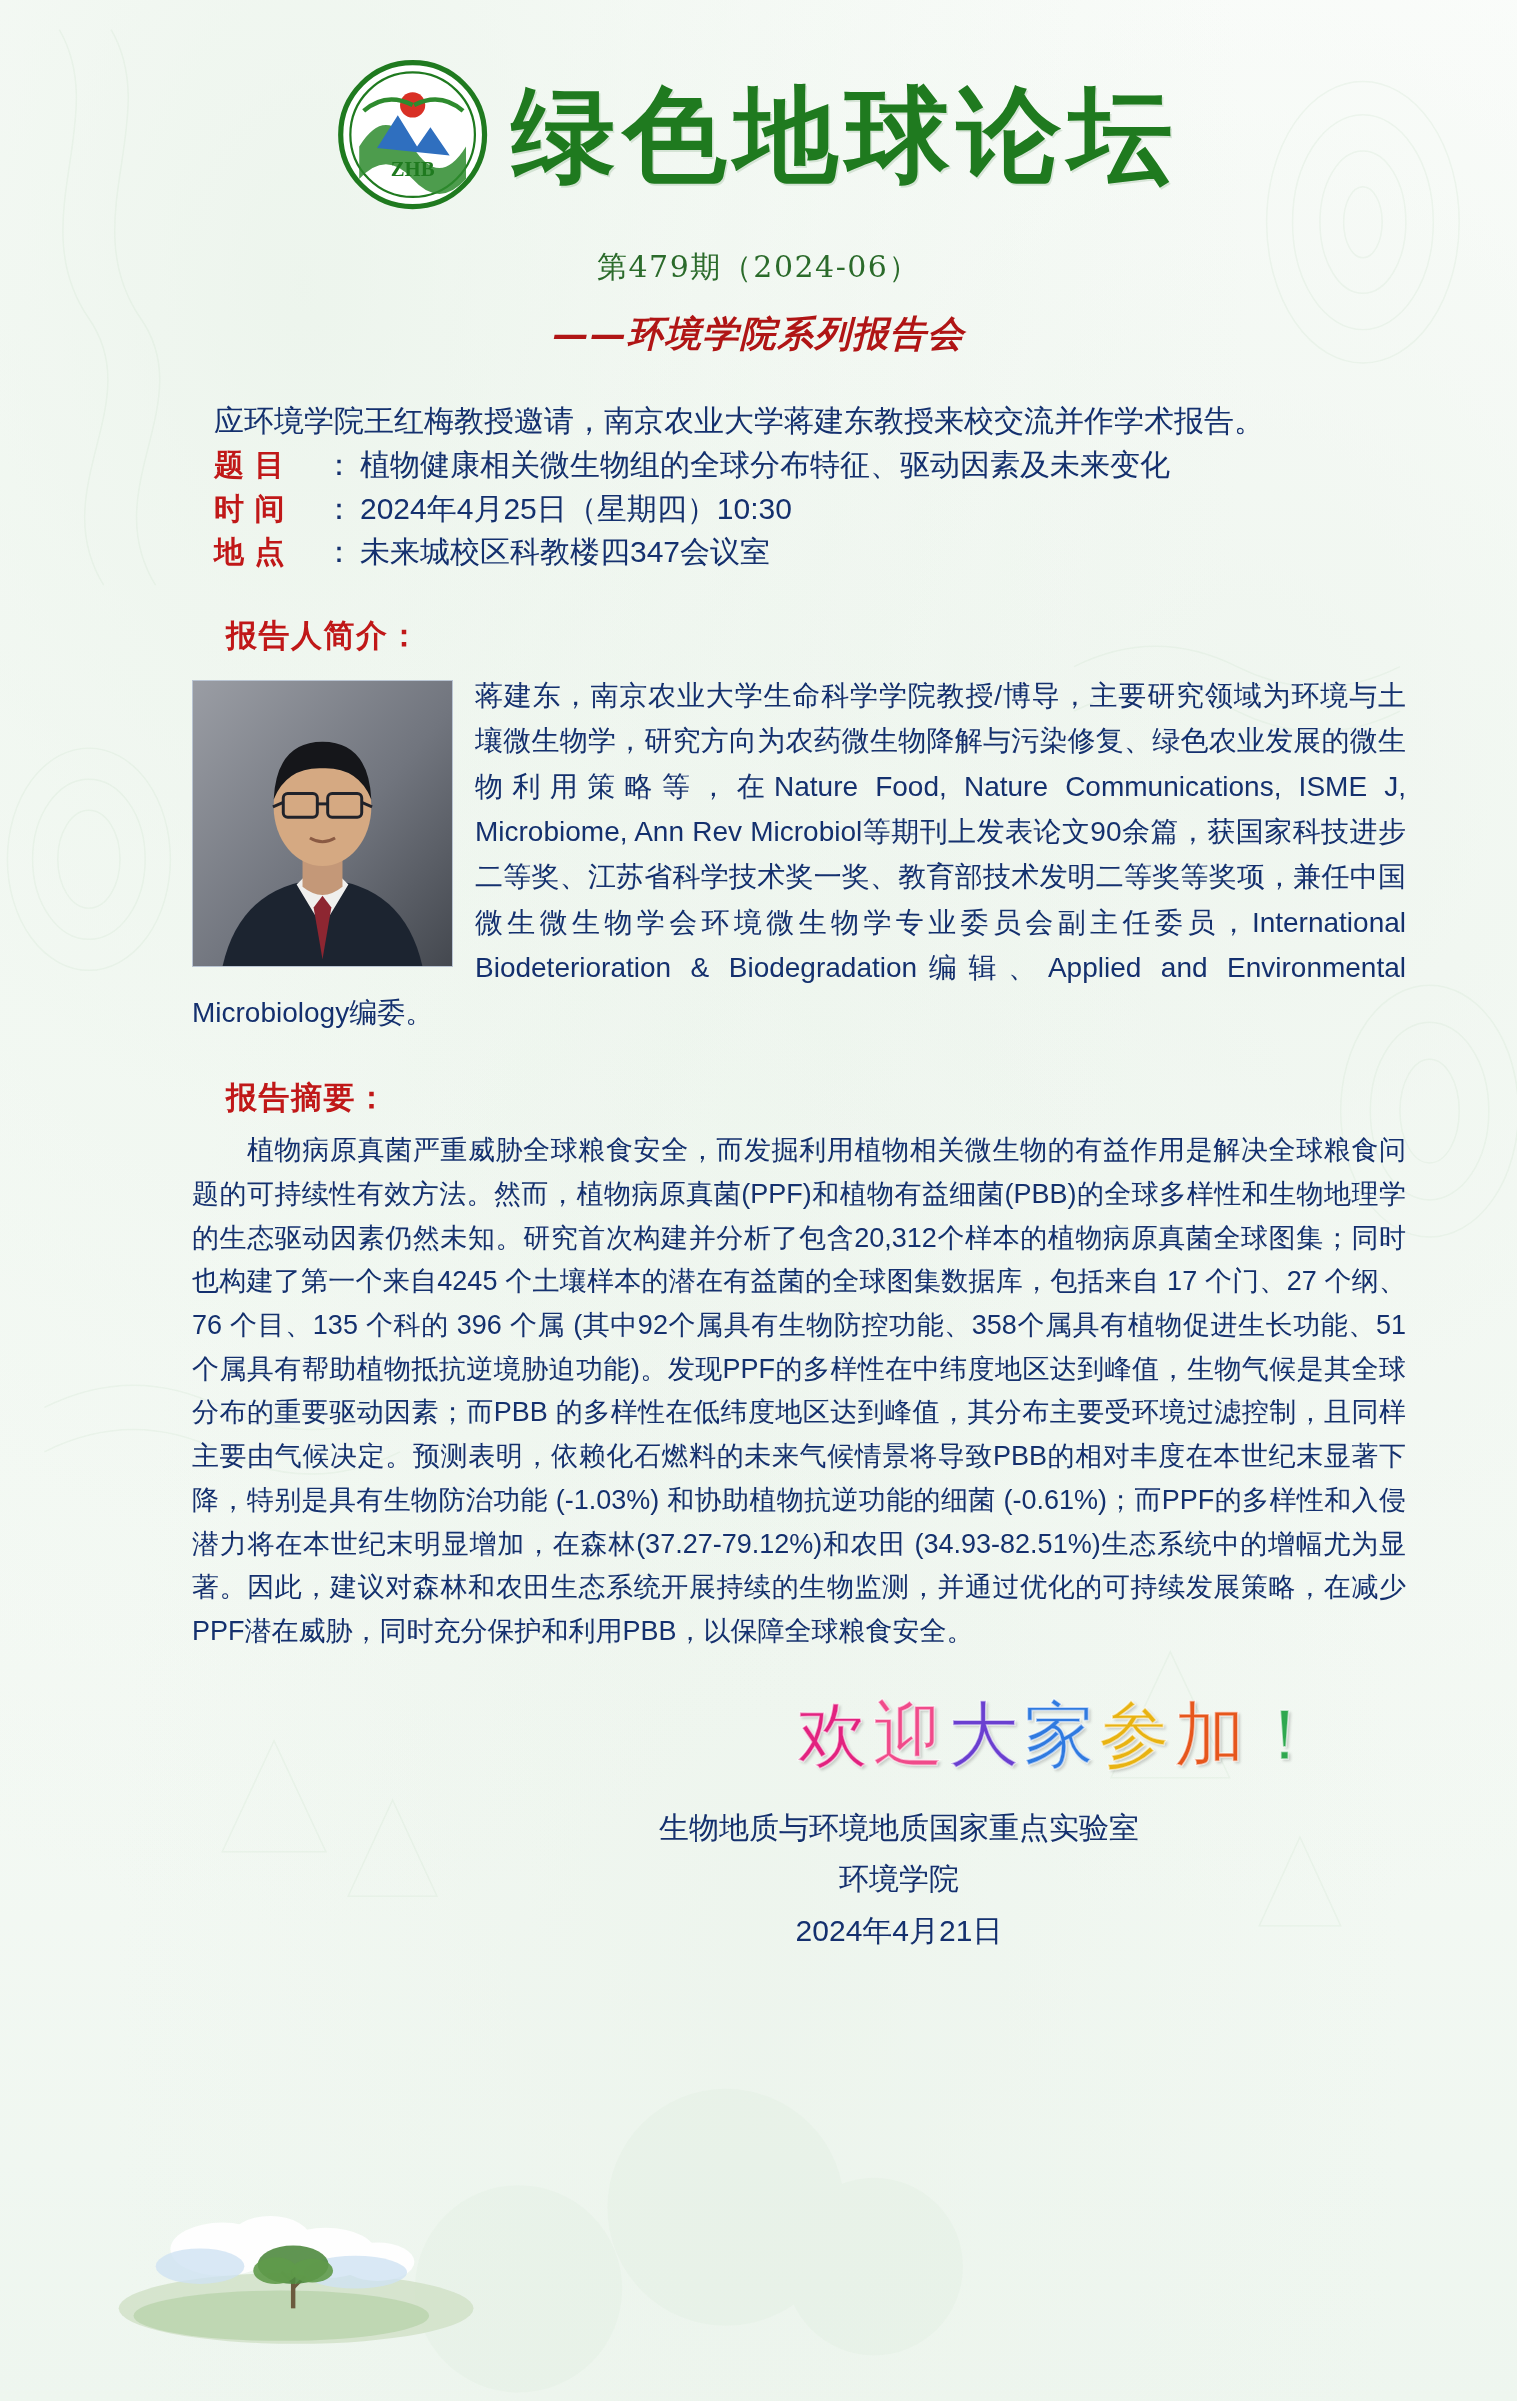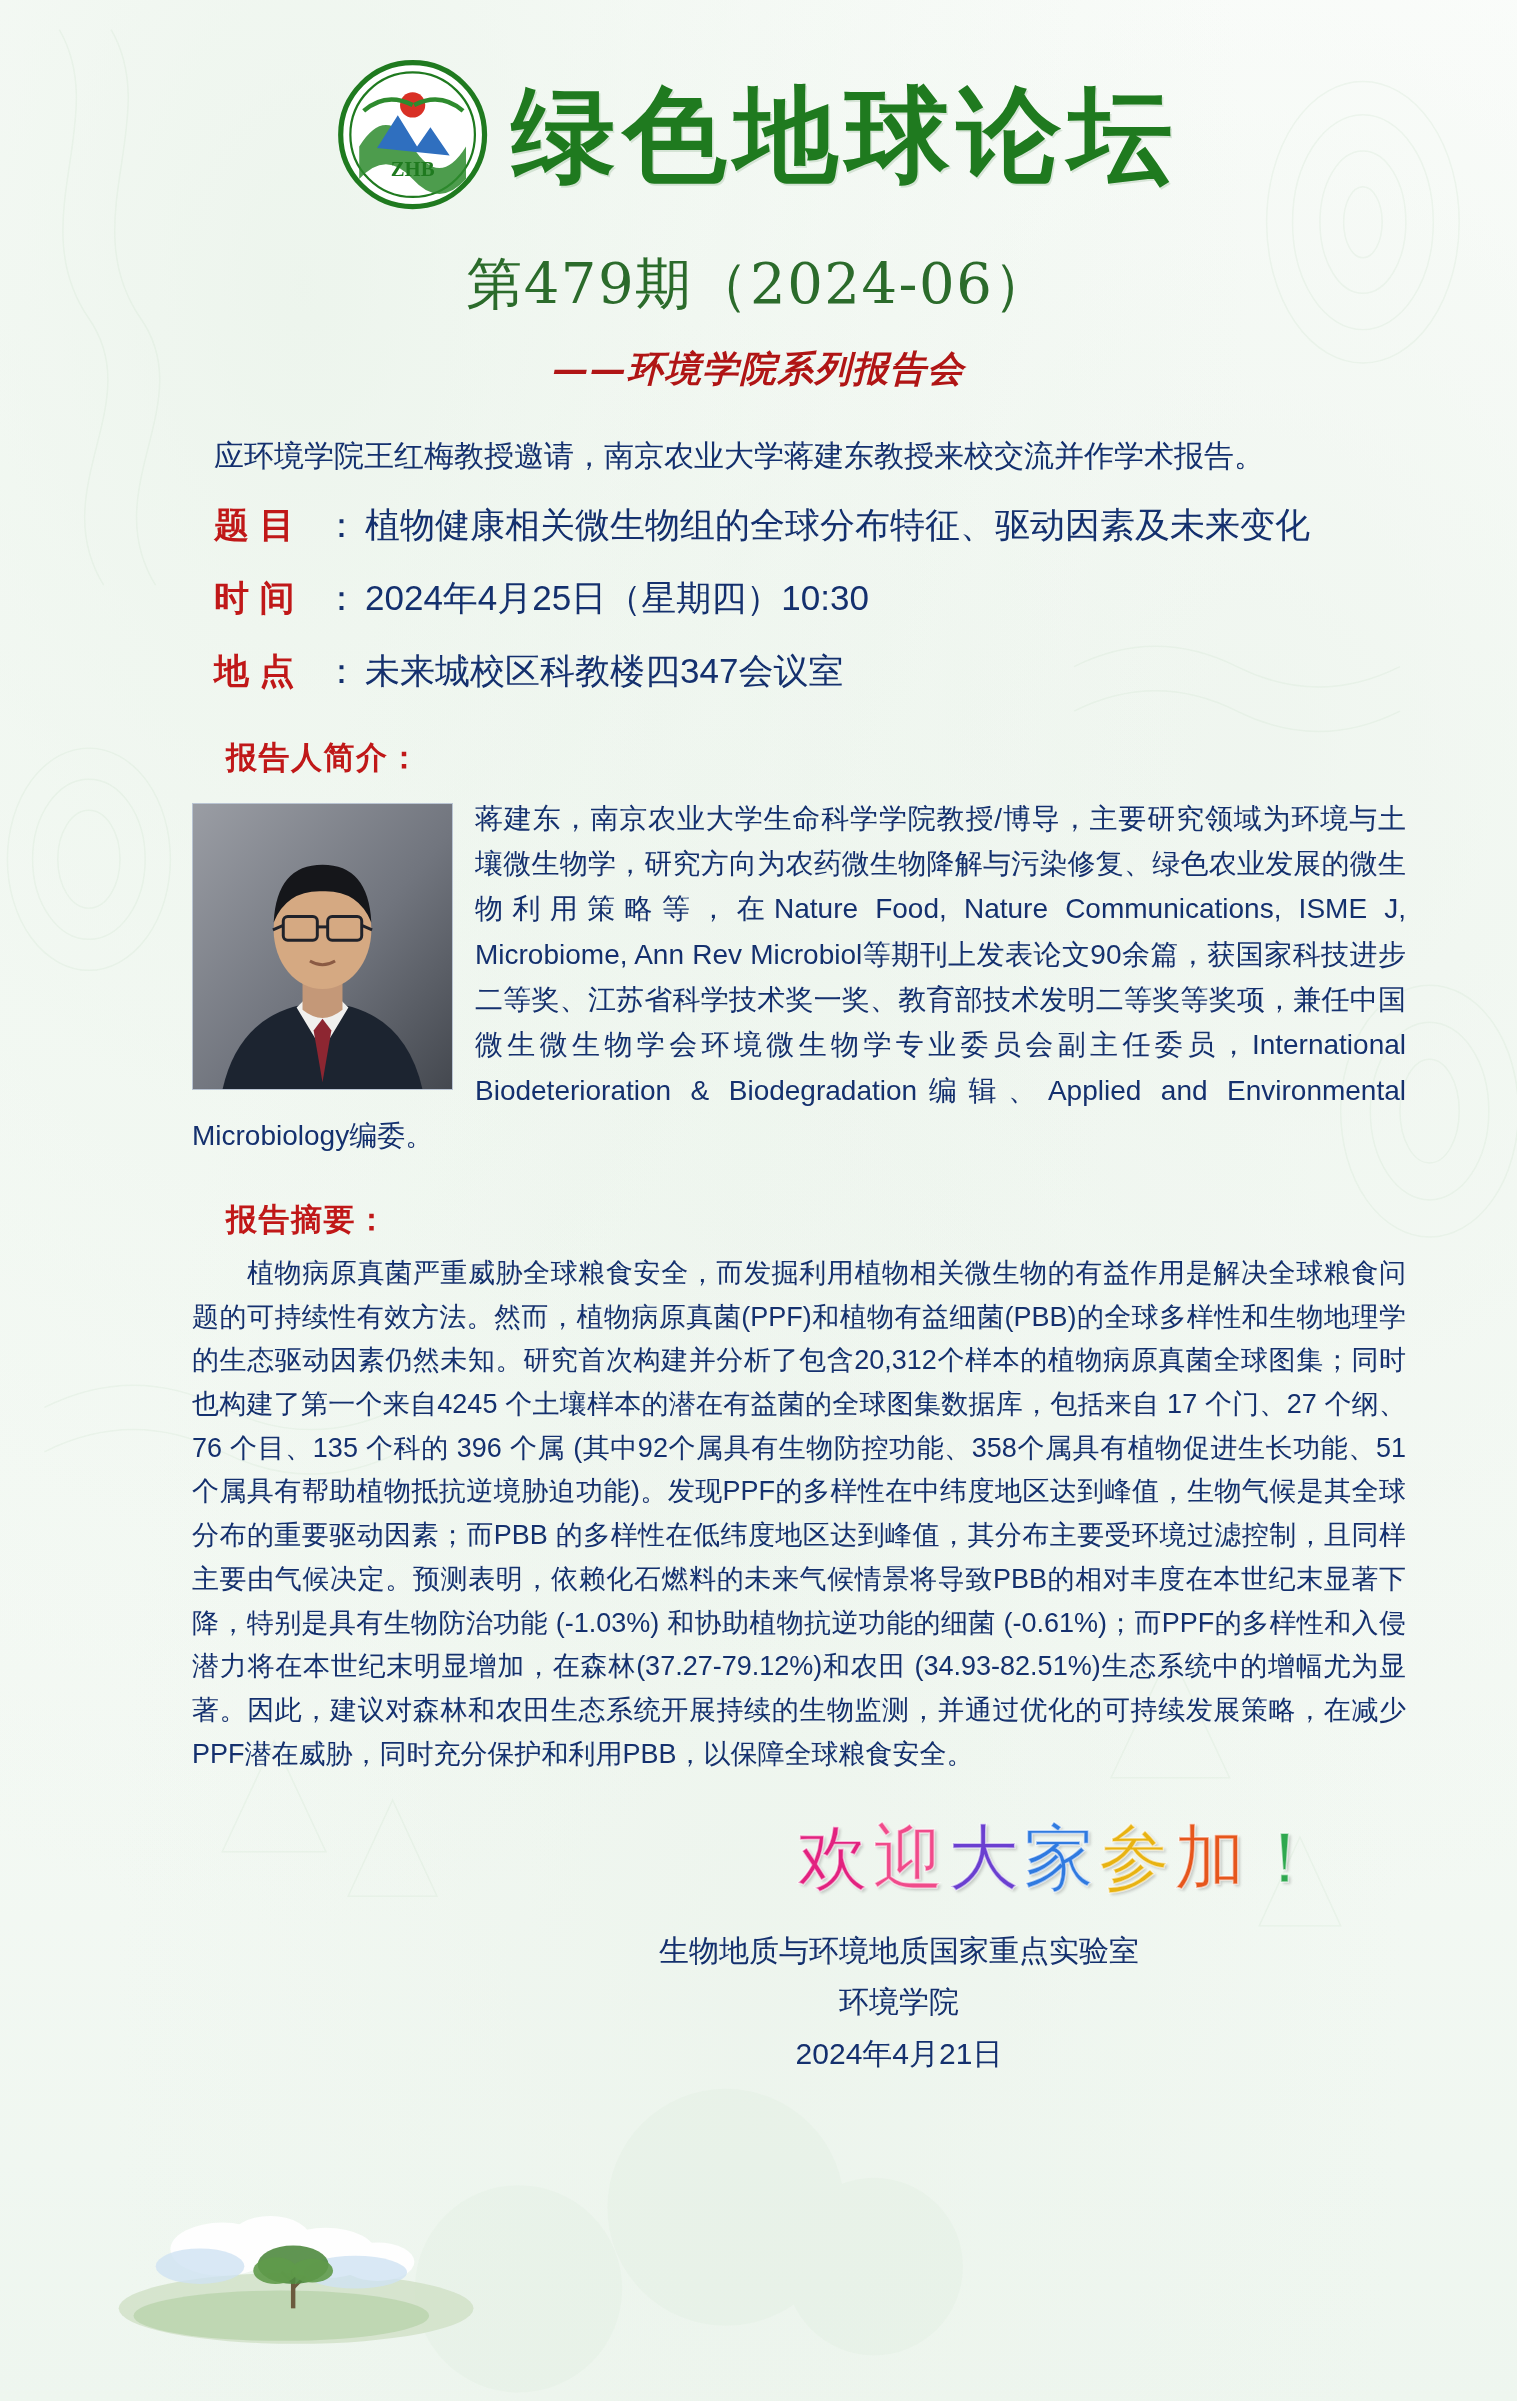--- a/index.html
+++ b/index.html
@@ -54,21 +54,21 @@
     font-weight: 700;
     color: #1f7a1f;
     letter-spacing: 7.4px;
     line-height: 1;
     text-shadow: 1.5px 1.5px 0 rgba(0,80,0,0.12);
   }
   .issue-line {
     text-align: center;
     margin-top: 36px;
     font-family: "DejaVu Serif", "Liberation Serif", serif;
-    font-size: 56px;
+    font-size: 30px;
     color: #2b6b2b;
     letter-spacing: 1.5px;
   }
   .subtitle-line {
     text-align: center;
     margin-top: 22px;
     font-family: "DejaVu Serif", "Liberation Serif", serif;
     font-size: 36px;
     font-weight: 700;
     color: #b01515;
@@ -86,23 +86,22 @@
     margin-top: 39px;
     font-size: 30px;
     color: #14306e;
     line-height: 1.5;
     text-align: left;
     padding-left: 133px;
   }
   .field-row {
     display: flex;
     align-items: flex-end;
-    margin-top: 22px;
     padding-left: 133px;
-    font-size: 35px;
+    font-size: 30px;
     line-height: 1.45;
   }
   .field-label {
     color: #c01818;
     font-weight: 700;
     flex: 0 0 auto;
     letter-spacing: 10.4px;
     width: 110px;
   }
   .field-colon {

